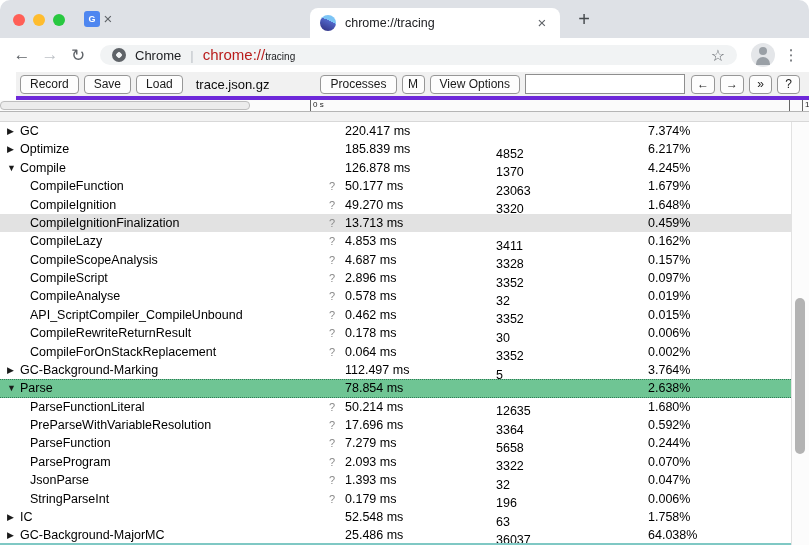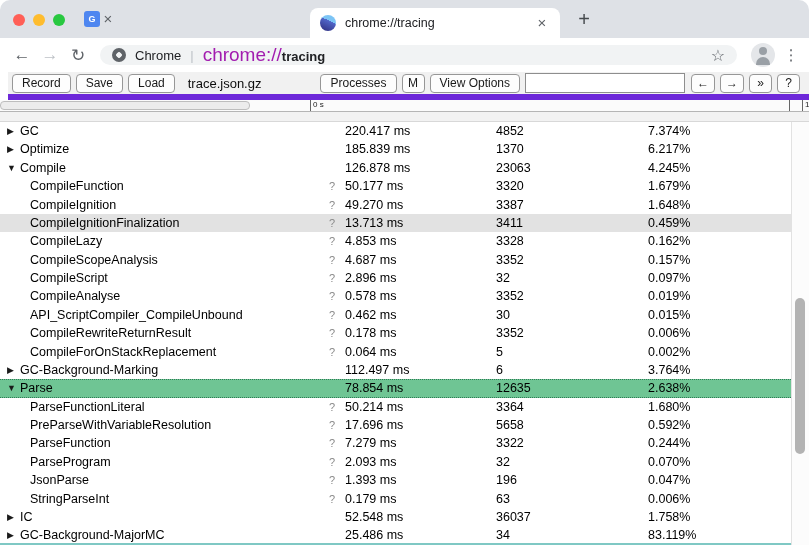--- a/index.html
+++ b/index.html
@@ -26,30 +26,30 @@
 
   
   .navbar{position:absolute;top:38px;left:0;right:0;height:34px;background:#fff;display:flex;align-items:center;padding:0 8px;box-sizing:border-box;}
   .navbtn{width:28px;text-align:center;font-size:17px;color:#5F6368;}
   .navbtn.disabled{color:#BDC1C6;}
   .omnibox{flex:1;height:20px;margin:0 8px;background:#F1F3F4;border-radius:14px;display:flex;align-items:center;padding:0 12px;box-sizing:border-box;}
   .chromeicon{width:14px;height:14px;border-radius:50%;margin-right:9px;
               background:radial-gradient(circle,#F1F3F4 0,#F1F3F4 2.5px,#5F6368 3px,#5F6368 7px);flex:0 0 14px;}
   .site{font-size:13px;color:#202124;}
   .sep{color:#BDC1C6;margin:0 9px;font-size:13px;}
-  .scheme{color:#a21caf;font-size:19px;}
-  .path{color:#202124;font-size:13px;font-weight:bold;}
+  .scheme{color:#b91c1c;font-size:15px;}
+  .path{color:#202124;font-size:10px;font-weight:normal;}
   .star{margin-left:auto;color:#5F6368;font-size:16px;}
   .avatar{position:relative;width:24px;height:24px;border-radius:50%;background:#E4E6E9;margin:0 6px;overflow:hidden;flex:0 0 24px;}
   .avatar .head{position:absolute;top:4px;left:8px;width:8px;height:8px;border-radius:50%;background:#9AA0A6;}
   .avatar .bodyshape{position:absolute;bottom:2px;left:5px;width:14px;height:8px;border-radius:7px 7px 0 0;background:#9AA0A6;}
   .menu{width:20px;text-align:center;color:#5F6368;font-size:15px;letter-spacing:0;}
 
   
-  .trtoolbar{position:absolute;top:72px;left:8px;right:0;height:28px;background:#F1F1F1;border-bottom:6px solid #6d28d9;display:flex;align-items:center;padding:0 4px;box-sizing:border-box;}
+  .trtoolbar{position:absolute;top:72px;left:16px;right:0;height:28px;background:#F1F1F1;border-bottom:4px solid #6d28d9;display:flex;align-items:center;padding:0 4px;box-sizing:border-box;}
   .tbtn{background:#FDFDFD;border:1px solid #979797;border-radius:4px;font-size:12px;color:#1a1a1a;height:19px;line-height:17px;padding:0 9px;box-sizing:border-box;margin-right:5px;white-space:nowrap;}
   .tbtn.sm{padding:0 5px;min-width:23px;text-align:center;}
   .filename{font-size:13px;color:#0c0c0c;margin-left:8px;white-space:nowrap;}
   .pushright{margin-left:auto;}
   .search{width:160px;height:20px;border:1px solid #8E8E8E;background:#fff;box-sizing:border-box;font-size:12px;padding:0 4px;margin-right:6px;}
 
   
   .ruler{position:absolute;top:100px;left:0;right:0;height:12px;background:#FBFBFB;border-bottom:1px solid #B5B5B5;box-sizing:border-box;text-align:right;}
   .ruler-leftbox{position:absolute;left:0;top:1px;width:250px;height:9px;background:#ECECEC;border:1px solid #BDBDBD;box-sizing:border-box;border-radius:4px;}
   .tick{position:absolute;top:0;height:11px;line-height:10px;font-size:8px;color:#222;border-left:1px solid #666;padding-left:2px;white-space:nowrap;}
@@ -61,21 +61,21 @@
   .row{position:relative;height:18.39px;}
   .row.highlight{background:#E2E2E2;}
   .row.selected{background:#6FC594;border-top:1px dotted #2E7D56;border-bottom:1px dotted #2E7D56;height:16.39px;}
   .row span{position:absolute;line-height:18.39px;white-space:nowrap;top:0;}
   .row.selected span{line-height:16.39px;}
   .arrow{left:7px;font-size:9px;color:#1a1a1a;}
   .lvl0 .rname{left:20px;}
   .lvl1 .rname{left:30px;}
   .help{left:329px;color:#8A8A8A;font-size:11px;}
   .time{left:345px;}
-  .count{left:496px;}
+  .count{left:496px;margin-top:23px;}
   .pct{left:648px;}
 
   
   .vscroll{position:absolute;top:122px;right:0;bottom:0;width:18px;background:#FCFCFC;border-left:1px solid #E2E2E2;box-sizing:border-box;}
   .vthumb{position:absolute;top:176px;left:3px;width:10px;height:156px;background:#B3B3B3;border-radius:6px;}
   .bottomline{position:absolute;left:0;right:18px;bottom:0;height:2px;background:#7FC8C4;}
 </style>
 </head>
 <body>
 
@@ -316,21 +316,21 @@
       <span class="time">52.548 ms</span>
       <span class="count">36037</span>
       <span class="pct">1.758%</span>
     </div>
       <div class="row lvl0">
       <span class="arrow">▶</span>
       <span class="rname">GC-Background-MajorMC</span>
       <span class="help"></span>
       <span class="time">25.486 ms</span>
       <span class="count">34</span>
-      <span class="pct">83.119%</span>
+      <span class="pct">64.038%</span>
     </div>
     </div>
 
   <div class="vscroll">
     <div class="vthumb"></div>
   </div>
   <div class="bottomline"></div>
 
 </div>
 

